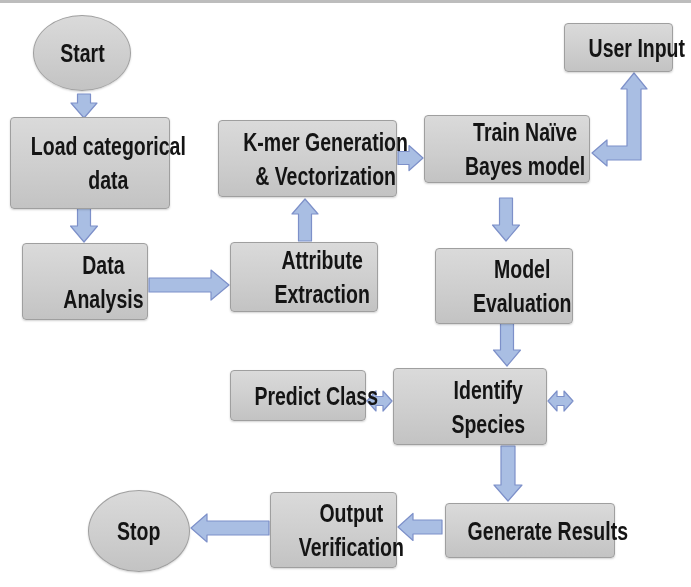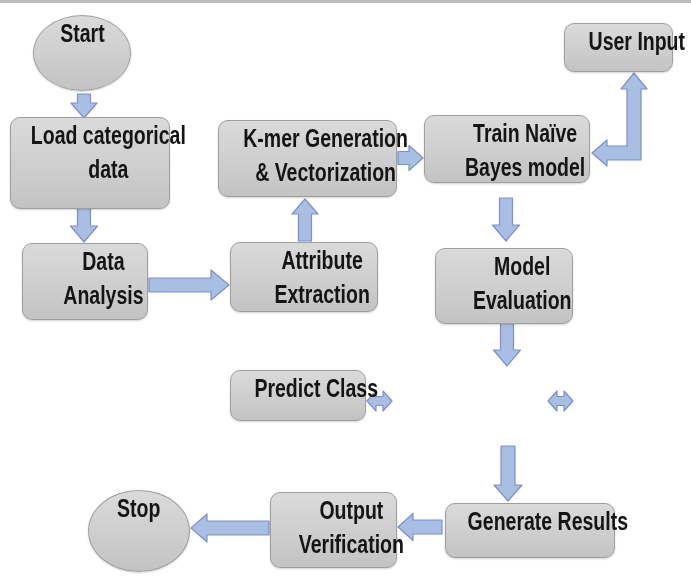--- a/index.html
+++ b/index.html
@@ -4,26 +4,26 @@
 <style>
   html,body{margin:0;padding:0;background:#ffffff;}
   body{width:691px;height:587px;position:relative;overflow:hidden;
        font-family:"Liberation Sans",sans-serif;}
   .canvas{position:absolute;left:0;top:0;width:691px;height:587px;}
   .top-rule{position:absolute;left:0;top:0;width:691px;height:3px;
             background:var(--rule_color,#bdbdbd);}
   .arrow-layer{position:absolute;left:0;top:0;z-index:1;}
   .arrow{fill:var(--arrow_fill,#a9bee3);stroke:var(--arrow_stroke,#7d90c9);
          stroke-width:1.2;stroke-linejoin:round;}
-  .node{position:absolute;z-index:2;display:flex;
+  .node{position:absolute;z-index:2;display:flex;align-items:center;
         justify-content:center;text-align:center;
         background:linear-gradient(180deg,#dadada 0%,#cecece 55%,#c3c3c3 100%);
         border:1px solid var(--node_border,#9f9f9f);box-sizing:border-box;
         box-shadow:0 1px 2px rgba(0,0,0,0.18);}
-  .rect{border-radius:10px;padding-left:36px;}
+  .rect{border-radius:4px;padding-left:36px;}
   .ellipse{border-radius:50%;}
   .lbl{transform:scaleX(0.78);transform-origin:center center;
        font-weight:700;font-size:25px;line-height:34px;
        color:var(--text_color,#141414);white-space:nowrap;}
 </style>
 </head>
 <body>
 
 <div class="canvas">
 
@@ -92,20 +92,26 @@
     <div class="lbl">
       <div>Model</div>
       <div>Evaluation</div>
     </div>
   </div>
 
   <div class="node rect" style="left:230px;top:370px;width:136px;height:51px">
     <div class="lbl">Predict Class</div>
   </div>
 
+  <div class="node rect" style="left:393px;top:368px;width:154px;height:77px">
+    <div class="lbl">
+      <div>Identify</div>
+      <div>Species</div>
+    </div>
+  </div>
 
 
   <div class="node rect" style="left:445px;top:503px;width:170px;height:55px">
     <div class="lbl">Generate Results</div>
   </div>
 
   <div class="node rect" style="left:270px;top:492px;width:127px;height:76px">
     <div class="lbl">
       <div>Output</div>
       <div>Verification</div>

